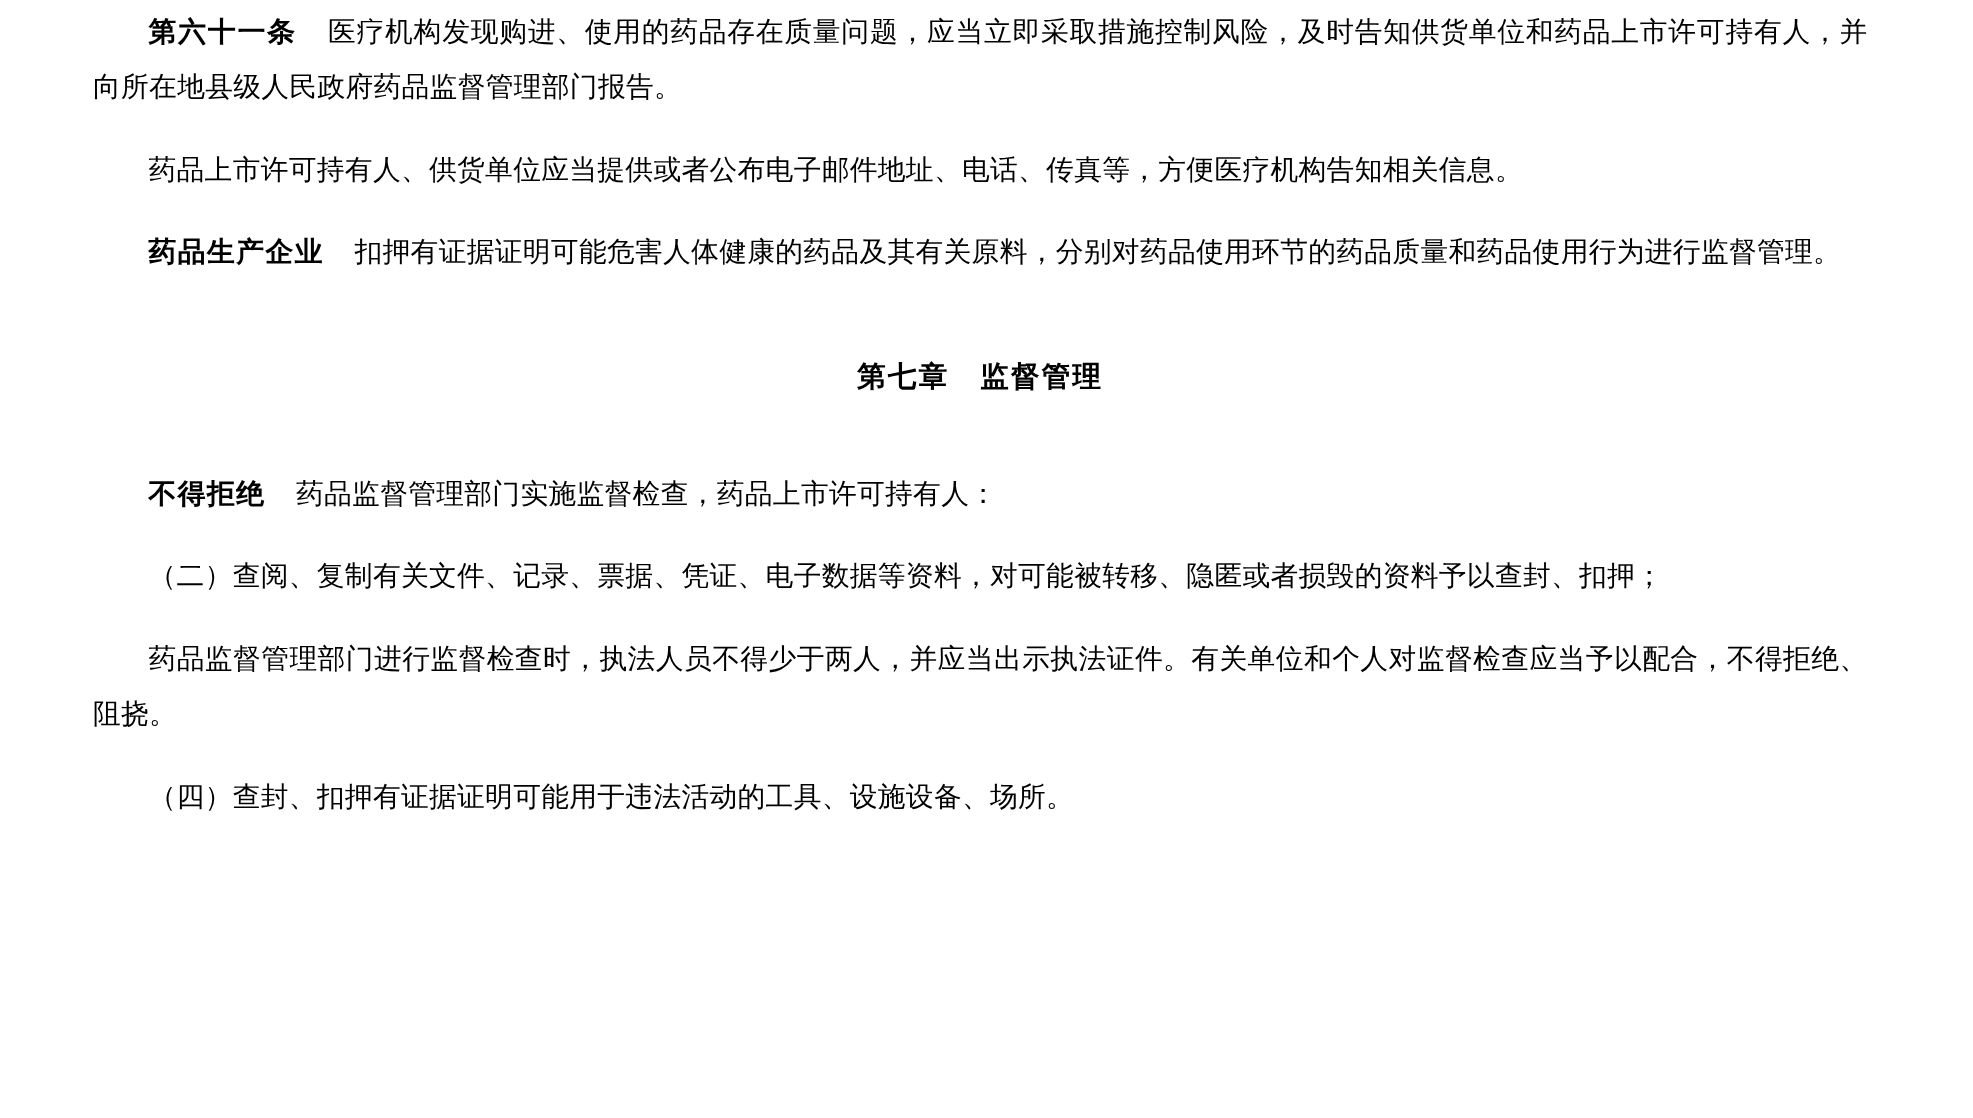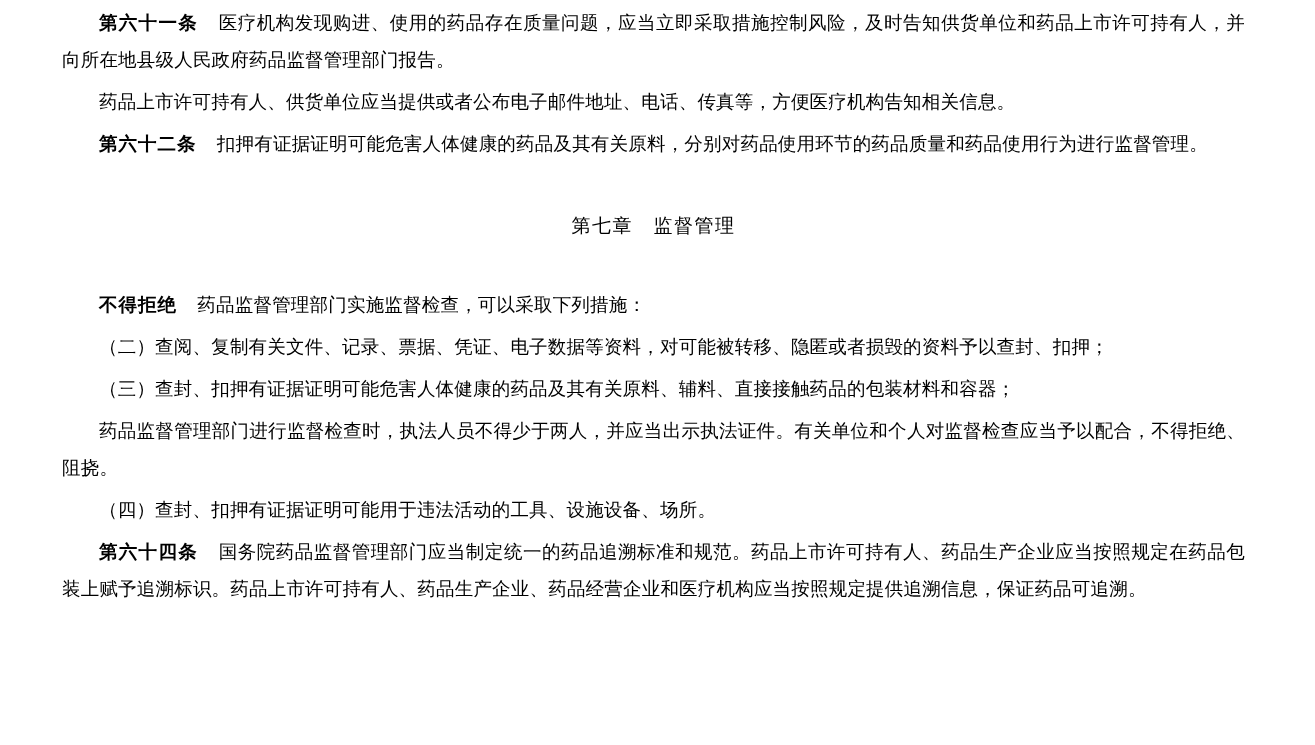--- a/index.html
+++ b/index.html
@@ -24,64 +24,63 @@
   .para {
     font-size: 18.5px;
     line-height: 37px;
     text-align: justify;
     text-justify: inter-ideograph;
     margin: 0;
     letter-spacing: 0.2px;
   }
   .indent {
     text-indent: 2em;
+    font-family: Liberation Mono, monospace;
   }
   .art-label {
     font-weight: bold;
     letter-spacing: 1px;
   }
   .art-gap {
     display: inline-block;
     width: 1.1em;
   }
   .chapter-heading {
     text-align: center;
     font-size: 19px;
-    font-weight: normal;
+    font-weight: bold;
     line-height: 34px;
     letter-spacing: 1.5px;
     margin: 0;
   }
   .spacer-before-chapter { height: 46px; }
   .spacer-after-chapter { height: 44px; }
-  .para + .para { margin-top: 5px; }
+  .para + .para { margin-top: 18px; }
 </style>
 </head>
 <body>
 
 <div class="page">
 
   <p class="para indent"><span class="art-label">第六十一条</span><span class="art-gap"></span><span>医疗机构发现购进、使用的药品存在质量问题，应当立即采取措施控制风险，及时告知供货单位和药品上市许可持有人，并向所在地县级人民政府药品监督管理部门报告。</span></p>
 
   <p class="para indent"><span>药品上市许可持有人、供货单位应当提供或者公布电子邮件地址、电话、传真等，方便医疗机构告知相关信息。</span></p>
 
-  <p class="para indent"><span class="art-label">第六十二条</span><span class="art-gap"></span><span>扣押有证据证明可能危害人体健康的药品及其有关原料，分别对药品使用环节的药品质量和药品使用行为进行监督管理。</span></p>
+  <p class="para indent"><span class="art-label">药品生产企业</span><span class="art-gap"></span><span>扣押有证据证明可能危害人体健康的药品及其有关原料，分别对药品使用环节的药品质量和药品使用行为进行监督管理。</span></p>
 
   <div class="spacer-before-chapter"></div>
 
   <h2 class="chapter-heading">第七章　监督管理</h2>
 
   <div class="spacer-after-chapter"></div>
 
-  <p class="para indent"><span class="art-label">不得拒绝</span><span class="art-gap"></span><span>药品监督管理部门实施监督检查，可以采取下列措施：</span></p>
+  <p class="para indent"><span class="art-label">不得拒绝</span><span class="art-gap"></span><span>药品监督管理部门实施监督检查，药品上市许可持有人：</span></p>
 
 
   <p class="para indent"><span>（二）查阅、复制有关文件、记录、票据、凭证、电子数据等资料，对可能被转移、隐匿或者损毁的资料予以查封、扣押；</span></p>
 
-  <p class="para indent"><span>（三）查封、扣押有证据证明可能危害人体健康的药品及其有关原料、辅料、直接接触药品的包装材料和容器；</span></p>
 
   <p class="para indent"><span>药品监督管理部门进行监督检查时，执法人员不得少于两人，并应当出示执法证件。有关单位和个人对监督检查应当予以配合，不得拒绝、阻挠。</span></p>
 
   <p class="para indent"><span>（四）查封、扣押有证据证明可能用于违法活动的工具、设施设备、场所。</span></p>
 
-  <p class="para indent"><span class="art-label">第六十四条</span><span class="art-gap"></span><span>国务院药品监督管理部门应当制定统一的药品追溯标准和规范。药品上市许可持有人、药品生产企业应当按照规定在药品包装上赋予追溯标识。药品上市许可持有人、药品生产企业、药品经营企业和医疗机构应当按照规定提供追溯信息，保证药品可追溯。</span></p>
 
 </div>
 
 </body></html>

